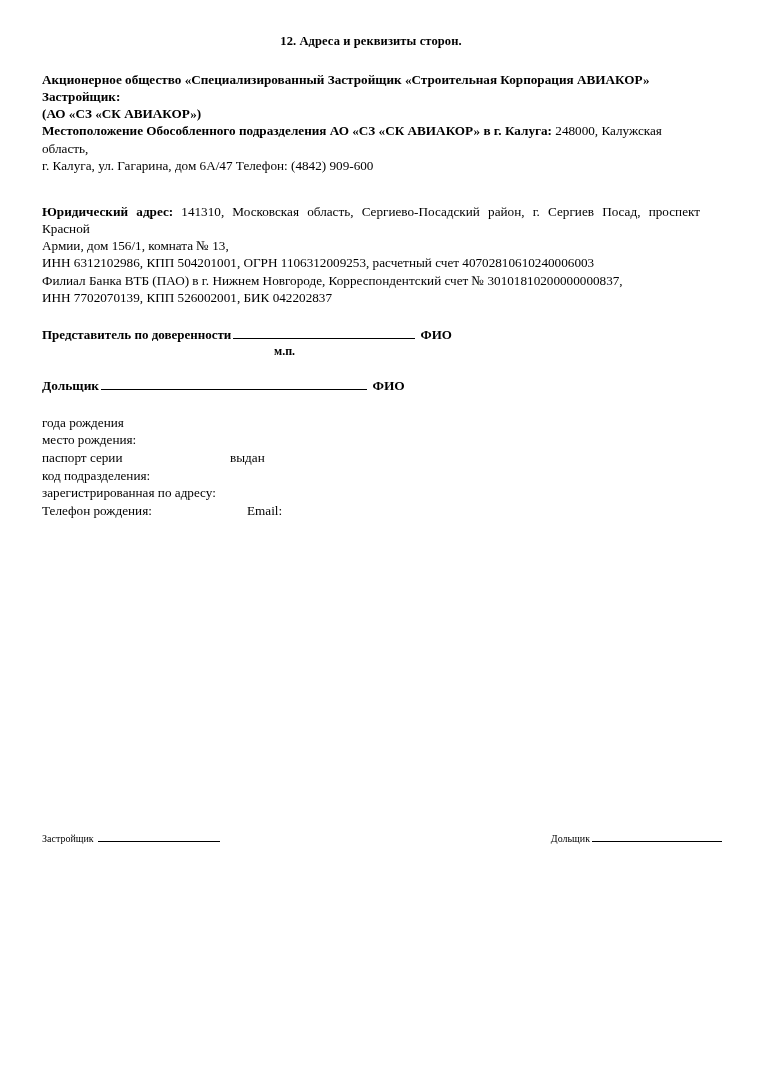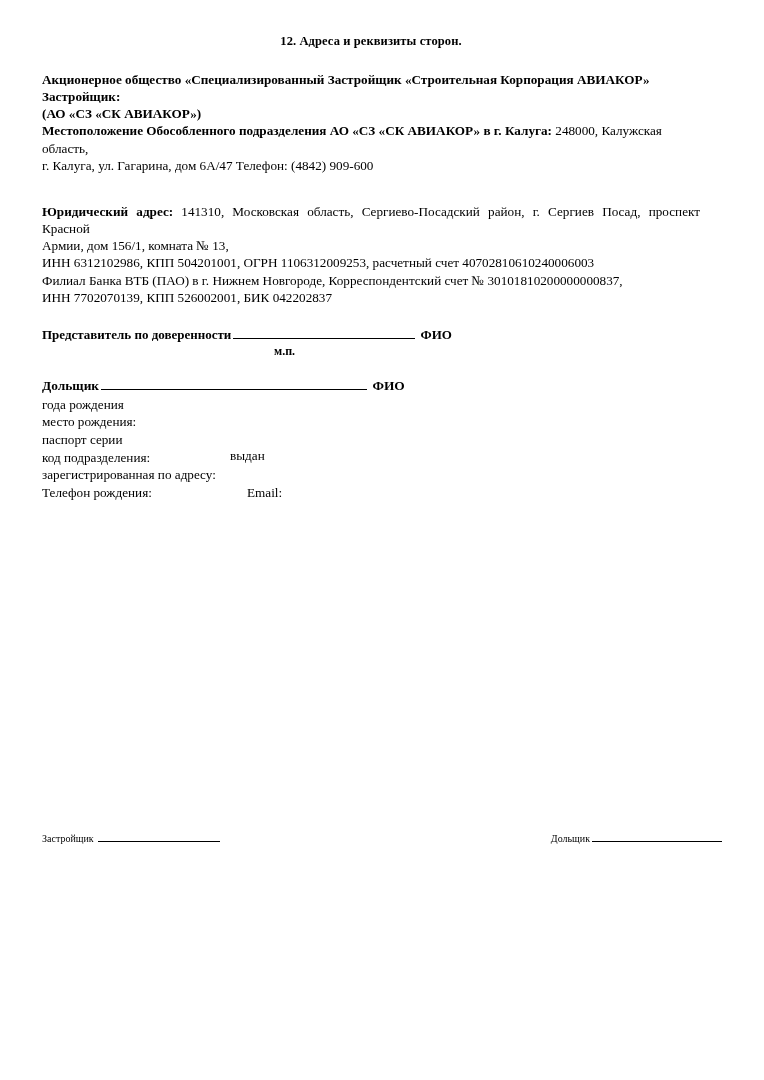--- a/index.html
+++ b/index.html
@@ -70,27 +70,27 @@
   }
   .holder-row {
     font-weight: bold;
     font-size: 13.4px;
     margin-top: 18px;
     white-space: nowrap;
   }
   .details {
     font-size: 13.2px;
     line-height: 1.33;
-    margin-top: 2px;
+    margin-top: 20px;
   }
   .details div { position: relative; }
   .col2 {
     position: absolute;
     left: 188px;
-    top: 16px;
+    top: 0;
   }
   .col2b {
     position: absolute;
     left: 205px;
     top: 0;
   }
   .footer {
     position: absolute;
     left: 42px;
     right: 42px;

